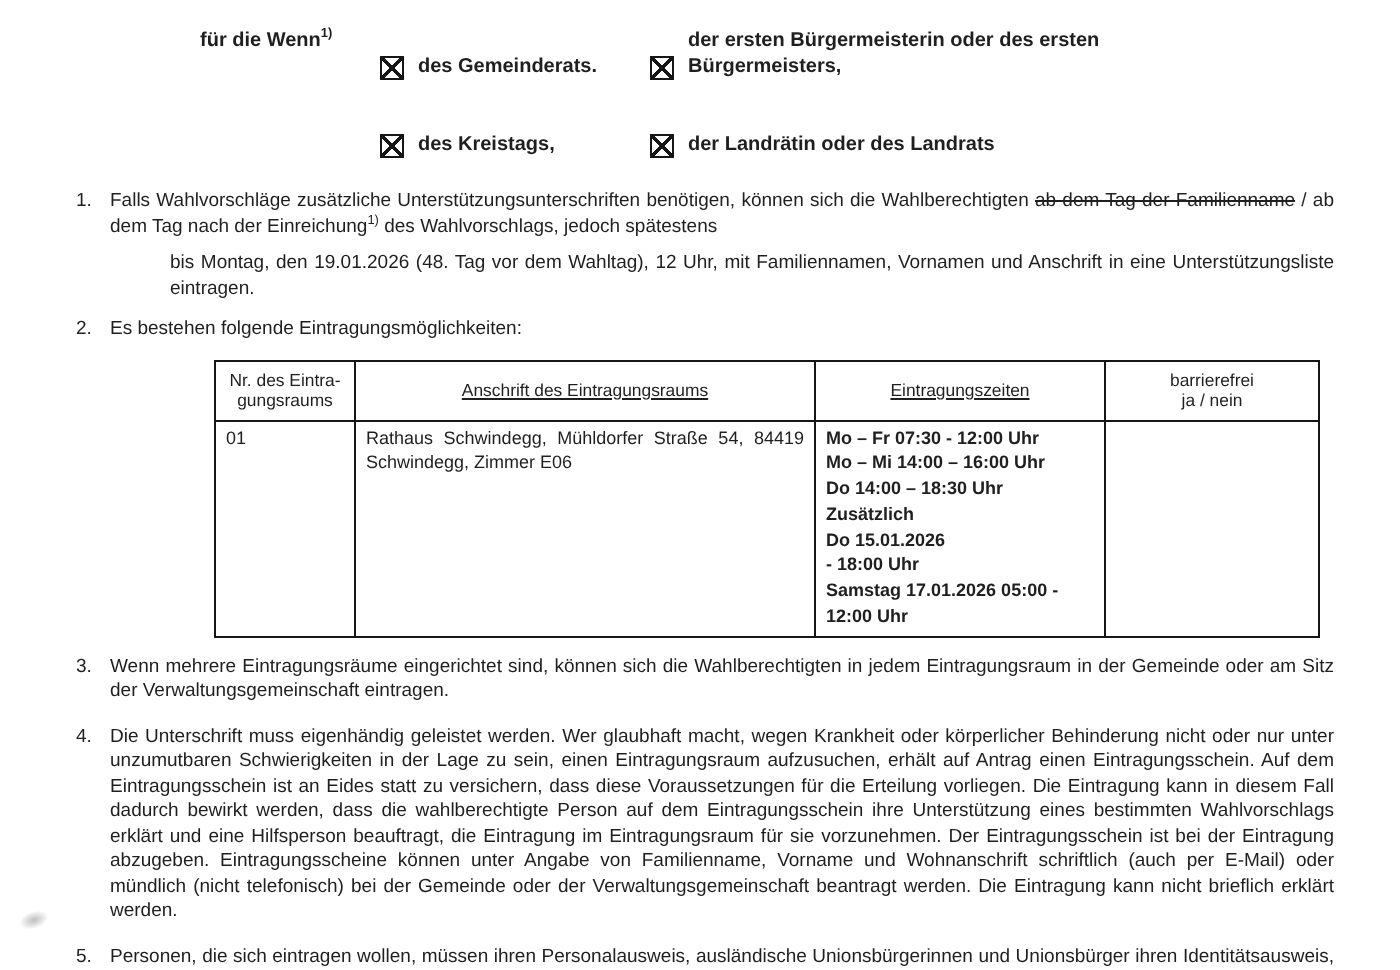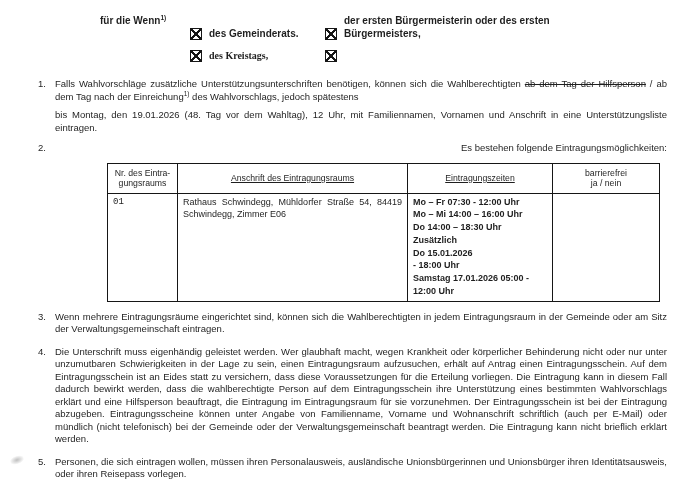--- a/index.html
+++ b/index.html
@@ -13,59 +13,59 @@
 
   
   .wahl-grid{
     margin-left:100px;
     display:grid;
     grid-template-columns:90px 135px auto;
     font-weight:700;font-size:10px;line-height:13px;
     column-gap:0;
   }
   .wahl-lead{grid-column:1;}
-  .wahl-row2{margin-top:9px;font-family:Liberation Serif, serif;}
+  .wahl-row2{margin-top:26px;}
   .opt{display:flex;align-items:flex-end;}
   .cb{
     flex:0 0 auto;width:10px;height:10px;margin-top:1px;margin-right:7px;
     border:1.3px solid #161616;
     background:
       linear-gradient(45deg,transparent 44%,#161616 44%,#161616 56%,transparent 56%),
       linear-gradient(-45deg,transparent 44%,#161616 44%,#161616 56%,transparent 56%);
   }
   .opt-label{max-width:218px;}
   sup{font-size:6.5px;line-height:0;}
 
   
   .paras{margin-top:16px;padding:0 33px 0 38px;}
   .para{display:flex;margin-bottom:9px;font-size:9.5px;line-height:12.5px;}
   .para .num{flex:0 0 17px;}
   .para .ptext{flex:1;text-align:justify;}
-  .para .ptext.no-justify{text-align:right;}
-  .block2{margin-top:6px;}
+  .para .ptext.no-justify{text-align:left;}
+  .block2{margin-top:6px;margin-left:30px;}
   .strike{text-decoration:line-through;text-decoration-thickness:1.3px;}
   .mb-p1{margin-bottom:8px;}
   .mb-p2{margin-bottom:0;}
   .mb-p3{margin-bottom:10px;}
   .mb-p4{margin-bottom:10px;}
 
   
   .tbl-wrap{margin:8px 0 9px 41px;padding-left:28px;}
   table.eintrag{
     border-collapse:collapse;table-layout:fixed;width:552px;
     font-size:9px;line-height:12.8px;
   }
   table.eintrag td{border:1.5px solid #161616;vertical-align:top;box-sizing:border-box;}
   .c1{width:70px;} .c2{width:230px;} .c3{width:145px;} .c4{width:107px;}
   tr.thead td{height:30px;vertical-align:middle;font-size:8.7px;line-height:10.5px;}
   .th-c1{text-align:center;padding:2px 2px;}
   .th-c2,.th-c3{padding:2px 6px;text-align:center;text-decoration:underline;}
   .th-c4{text-align:center;padding:2px 2px;margin-top:21px;}
   tr.tbody td{height:108px;padding:2px 5px;}
-  .cell-nr{padding:2px 4px;font-family:Liberation Mono, monospace;}
+  .cell-nr{padding:2px 4px;}
   .cell-addr{text-align:justify;}
   .zline{display:block;white-space:nowrap;font-weight:bold;}
 
   
   .smudge{
     position:absolute;left:10px;top:456px;width:14px;height:8px;
     background:radial-gradient(ellipse at center,#8a8a8a 0%,rgba(160,160,160,.35) 55%,transparent 75%);
     opacity:.55;transform:rotate(-18deg);
   }
 </style>
@@ -84,29 +84,30 @@
       <span class="cb"></span>
       <span class="opt-label">der ersten Bürgermeisterin oder des ersten Bürgermeisters,</span>
     </div>
     <div class="wahl-row2"></div>
     <div class="opt wahl-row2">
       <span class="cb"></span>
       <span class="opt-label">des Kreistags,</span>
     </div>
     <div class="opt wahl-row2">
       <span class="cb"></span>
+      <span class="opt-label">der Landrätin oder des Landrats</span>
     </div>
   </div>
 
   <div class="paras">
 
     <div class="para mb-p1">
       <span class="num">1.</span>
       <span class="ptext">
-        <span>Falls Wahlvorschläge zusätzliche Unterstützungsunterschriften benötigen, können sich die Wahlberechtigten </span><span class="strike">ab dem Tag der Hilfsperson</span><span> / ab dem Tag nach der Einreichung</span><sup>1)</sup><span> des Wahlvorschlags, jedoch spätestens</span>
+        <span>Falls Wahlvorschläge zusätzliche Unterstützungsunterschriften benötigen, können sich die Wahlberechtigten </span><span class="strike">ab dem Tag der Familienname</span><span> / ab dem Tag nach der Einreichung</span><sup>1)</sup><span> des Wahlvorschlags, jedoch spätestens</span>
         <span class="block2" style="display:block;">bis Montag, den 19.01.2026 (48. Tag vor dem Wahltag), 12 Uhr, mit Familiennamen, Vornamen und Anschrift in eine Unterstützungsliste eintragen.</span>
       </span>
     </div>
 
     <div class="para mb-p2">
       <span class="num">2.</span>
       <span class="ptext no-justify">Es bestehen folgende Eintragungsmöglichkeiten:</span>
     </div>
 
     <div class="tbl-wrap">

